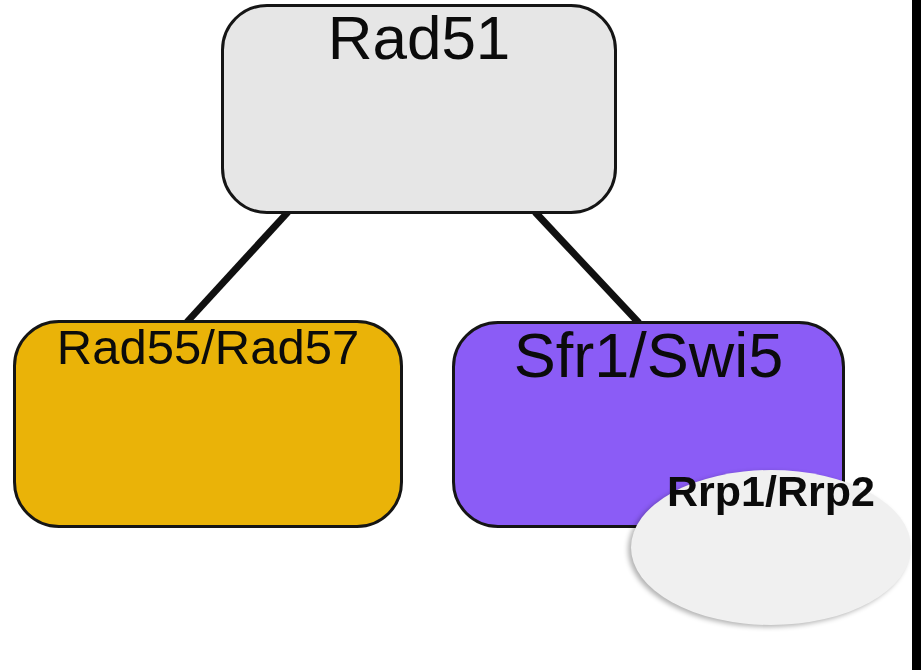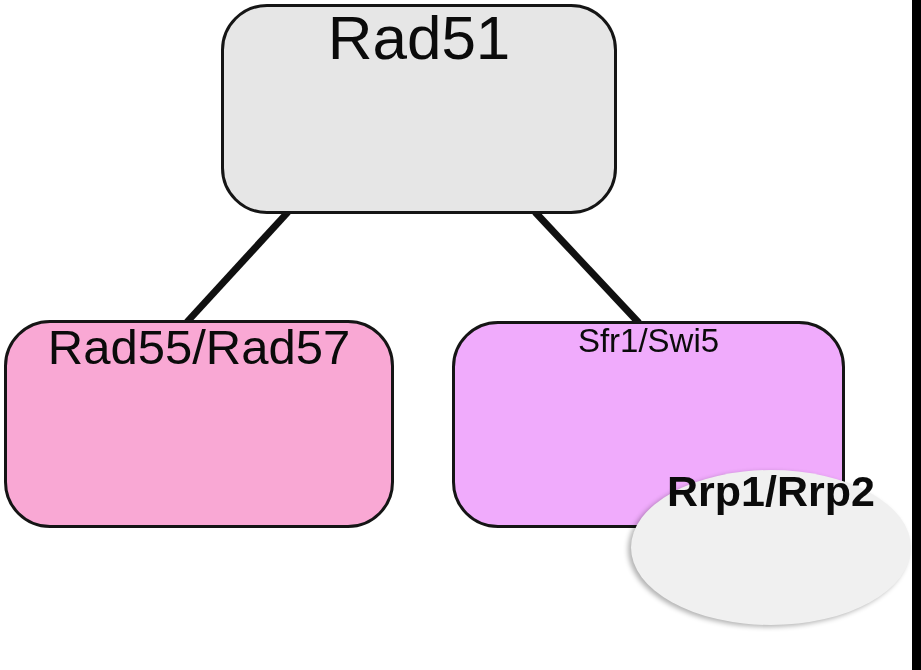--- a/index.html
+++ b/index.html
@@ -48,37 +48,37 @@
     top: 4px;
     width: 396px;
     height: 210px;
     background: #e6e6e6;
     font-size: 62px;
     padding-bottom: 6px;
   }
 
   
   #node-rad5557 {
-    left: 4px;
+    left: 13px;
     top: 320px;
     width: 390px;
     height: 208px;
-    background: #f9a8d4;
+    background: #eab308;
     font-size: 49px;
     padding-bottom: 4px;
   }
 
   
   #node-sfr1swi5 {
     left: 452px;
     top: 321px;
     width: 393px;
     height: 207px;
-    background: #f0abfc;
-    font-size: 33px;
+    background: #8b5cf6;
+    font-size: 63px;
     padding-bottom: 4px;
   }
 
   
   #node-rrp1rrp2 {
     left: 631px;
     top: 470px;
     width: 280px;
     height: 155px;
     background: #f0f0f0;

